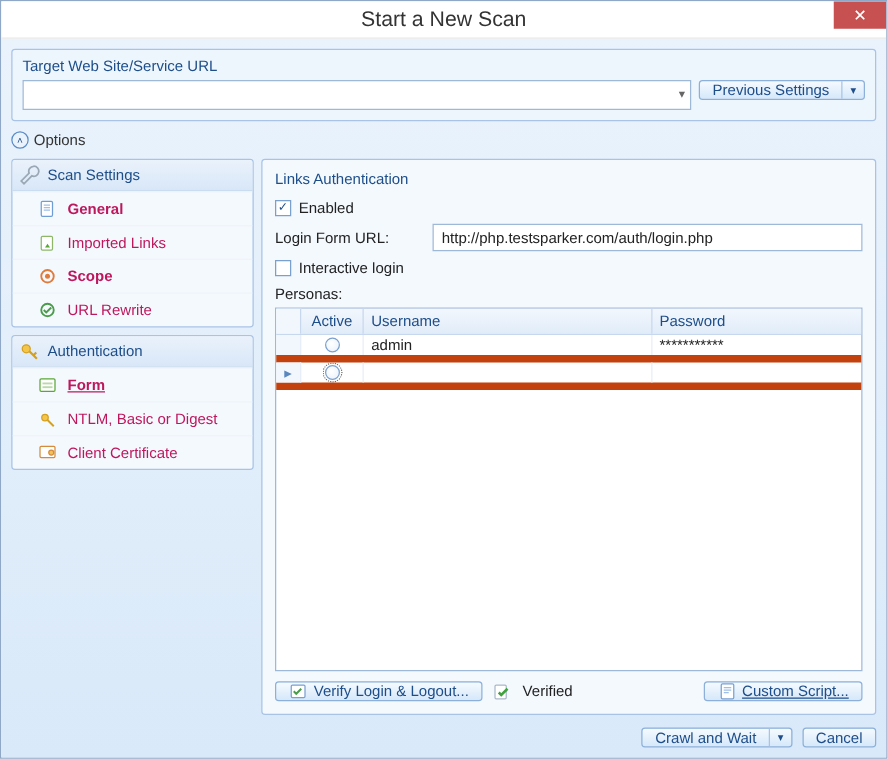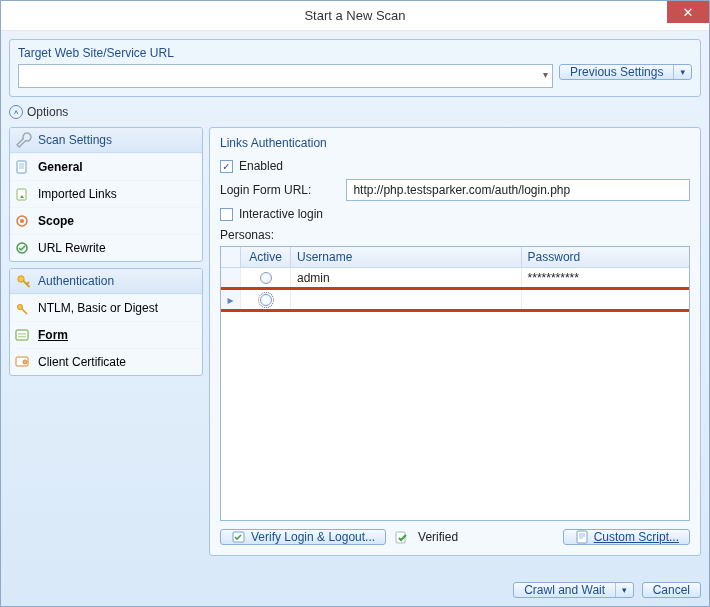--- a/index.html
+++ b/index.html
@@ -17,21 +17,21 @@
   .titlebar {
     height: 30px;
     background: #fff;
     display: flex;
     align-items: center;
     justify-content: center;
     position: relative;
     border-bottom: 1px solid #e8e8e8;
   }
   .titlebar-text {
-    font-size: 13px;
+    font-size: 17px;
     color: #333;
   }
   .close-btn {
     position: absolute;
     right: 0;
     top: 0;
     width: 42px;
     height: 22px;
     background: #c75050;
     color: #fff;
@@ -147,25 +147,25 @@
   .panel-header {
     background: linear-gradient(#eaf2fb, #d8e7f8);
     border-bottom: 1px solid #cadcf0;
     padding: 4px 6px;
     color: #1e4e8a;
     display: flex;
     align-items: center;
     gap: 6px;
   }
   .nav-item {
-    padding: 5px 8px 5px 4px;
+    padding: 5px 8px 5px 20px;
     display: flex;
     align-items: center;
     gap: 8px;
-    color: #000000;
+    color: #be185d;
     border-top: 1px solid #eef4fb;
     cursor: default;
   }
   .nav-item:first-of-type { border-top: none; }
   .nav-item.bold { font-weight: bold; }
   .nav-item.active { font-weight: bold; text-decoration: underline; }
   .icon16 {
     width: 16px;
     height: 16px;
     display: inline-flex;
@@ -227,21 +227,21 @@
     background: linear-gradient(#f2f7fd, #e1ecf9);
     border-bottom: 1px solid #c7d8ee;
   }
   .grid-head .gcell {
     border-right: 1px solid #c7d8ee;
     padding: 3px 6px;
     color: #1e4e8a;
   }
   .grid-row {
     display: flex;
-    border-bottom: 3px solid #c2410c;
+    border-bottom: 6px solid #c2410c;
     height: 22px;
     align-items: stretch;
   }
   .gcell {
     padding: 2px 6px;
     border-right: 1px solid #e8eef7;
     display: flex;
     align-items: center;
   }
   .col-handle { width: 20px; justify-content: center; background:#f2f7fd;}
@@ -264,21 +264,21 @@
     display: flex;
     align-items: center;
     gap: 8px;
     margin-top: 8px;
   }
   .lowrow .spacer { flex: 1; }
   .footer {
     display: flex;
     justify-content: flex-end;
     gap: 8px;
-    margin-top: 20px;
+    margin-top: 4px;
   }
   svg { display:block; }
 </style>
 </head>
 <body>
 
 <div class="titlebar">
   <span class="titlebar-text">Start a New Scan</span>
   <div class="close-btn">
     <span>✕</span>
@@ -358,38 +358,38 @@
       <div class="panel">
         <div class="panel-header">
           <span class="icon16">
             <svg width="16" height="16" viewBox="0 0 16 16">
                 <circle cx="5" cy="6" r="3.2" fill="#f4c548" stroke="#d4a020"></circle>
                 <path d="M7.5 8l6 6M11 11l2-2" stroke="#d4a020" stroke-width="1.8" fill="none"></path>
               </svg>
           </span>
           <span>Authentication</span>
         </div>
-        <div class="nav-item">
-          <span class="icon16">
-            <svg width="14" height="14" viewBox="0 0 14 14">
-                <circle cx="5" cy="6" r="2.6" fill="#f4c548" stroke="#d4a020"></circle>
-                <path d="M7 8l5 5" stroke="#d4a020" stroke-width="1.6"></path>
-              </svg>
-          </span>
-          <span>NTLM, Basic or Digest</span>
-        </div>
         <div class="nav-item active">
           <span class="icon16">
             <svg width="14" height="14" viewBox="0 0 14 14">
                 <rect x="1" y="2" width="12" height="10" rx="1" fill="#fff" stroke="#5aa636"></rect>
                 <rect x="3" y="5" width="8" height="1.5" fill="#bcd8aa"></rect>
                 <rect x="3" y="8" width="8" height="1.5" fill="#bcd8aa"></rect>
               </svg>
           </span>
           <span>Form</span>
+        </div>
+        <div class="nav-item">
+          <span class="icon16">
+            <svg width="14" height="14" viewBox="0 0 14 14">
+                <circle cx="5" cy="6" r="2.6" fill="#f4c548" stroke="#d4a020"></circle>
+                <path d="M7 8l5 5" stroke="#d4a020" stroke-width="1.6"></path>
+              </svg>
+          </span>
+          <span>NTLM, Basic or Digest</span>
         </div>
         <div class="nav-item">
           <span class="icon16">
             <svg width="14" height="14" viewBox="0 0 14 14">
                 <rect x="1" y="2" width="12" height="9" rx="1" fill="#fff" stroke="#d68b3a"></rect>
                 <circle cx="10" cy="7" r="2" fill="#f0c05a" stroke="#d68b3a"></circle>
               </svg>
           </span>
           <span>Client Certificate</span>
         </div>

